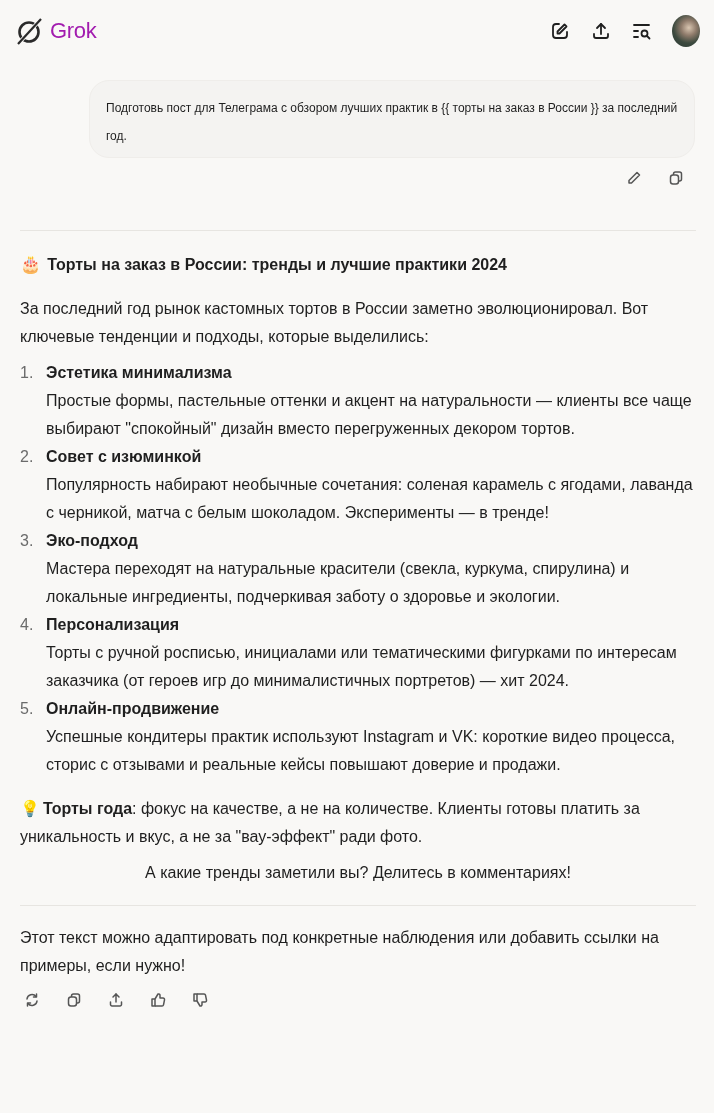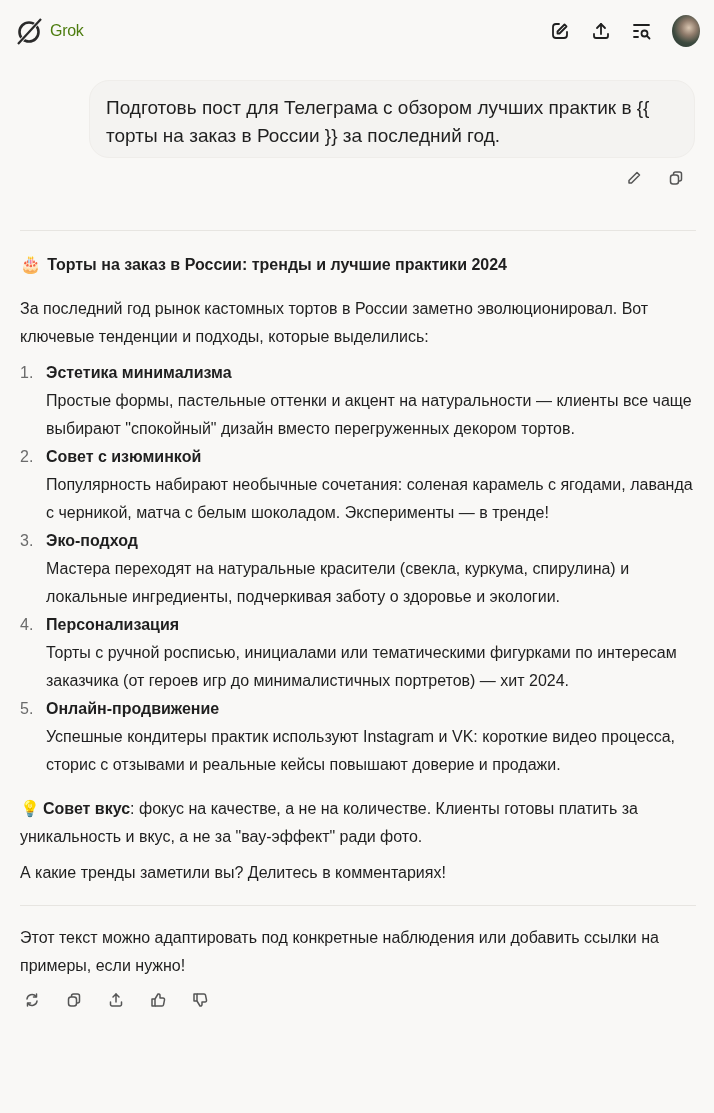--- a/index.html
+++ b/index.html
@@ -11,39 +11,39 @@
       color: #1a1a1a;
       overflow: hidden;
     }
     .header {
       position: absolute; left: 0; top: 0; width: 714px; height: 62px;
       display: flex; align-items: center; justify-content: space-between;
       padding: 0 14px 0 14px;
       background: #f9f8f6;
     }
     .logo { display: flex; align-items: center; gap: 4px; }
-    .logo-text { font-size: 16px; color: #4d7c0f; font-weight: 500; letter-spacing: -0.3px; }
+    .logo-text { font-size: 22px; color: #a21caf; font-weight: 500; letter-spacing: -0.3px; }
     .header-actions { display: flex; align-items: center; }
     .hdr-btn {
       width: 32px; height: 32px; display: flex; align-items: center; justify-content: center;
       margin-left: 9px; cursor: pointer;
     }
     .avatar {
       width: 28px; height: 32px; border-radius: 50%; margin-left: 14px;
       background: radial-gradient(circle at 60% 40%, #d9c6b1 0%, #8f7b6b 30%, #3d4a3f 60%, #2a3833 100%);
       overflow: hidden;
     }
     .chat { position: absolute; left: 0; top: 62px; width: 714px; }
     .user-bubble {
       position: absolute; left: 89px; top: 18px; width: 606px; height: 78px;
       background: #f4f3f1;
       border: 1px solid #efedea;
       border-radius: 20px;
       padding: 13px 16px 0 16px;
-      font-size: 19px; line-height: 28px; color: #1f1f1f;
+      font-size: 12px; line-height: 28px; color: #1f1f1f;
     }
     .user-actions {
       position: absolute; left: 620px; top: 104px; display: flex; gap: 14px;
     }
     .icon-btn { width: 28px; height: 24px; display: flex; align-items: center; justify-content: center; cursor: pointer; }
     .response { position: absolute; left: 20px; top: 152px; width: 676px; font-size: 16px; line-height: 28px; color: #1f1f1f; }
     .p { margin: 0; }
     .divider { height: 1px; background: #e7e5e1; width: 676px; }
     .heading { font-weight: 700; display: flex; align-items: center; }
     .heading .emoji { font-size: 17px; margin-right: 6px; }
@@ -144,23 +144,23 @@
         <span class="desc">Торты с ручной росписью, инициалами или тематическими фигурками по интересам заказчика (от героев игр до минималистичных портретов) — хит 2024.</span>
       </li>
       <li>
         <span class="num">5.</span>
         <span class="title">Онлайн-продвижение</span>
         <span class="desc">Успешные кондитеры практик используют Instagram и VK: короткие видео процесса, сторис с отзывами и реальные кейсы повышают доверие и продажи.</span>
       </li>
     </ol>
 
     <p class="p tip" style="margin-top:16px;">
-      <span class="bulb">💡</span><b>Совет вкус</b><span>: фокус на качестве, а не на количестве. Клиенты готовы платить за уникальность и вкус, а не за "вау-эффект" ради фото.</span>
+      <span class="bulb">💡</span><b>Торты года</b><span>: фокус на качестве, а не на количестве. Клиенты готовы платить за уникальность и вкус, а не за "вау-эффект" ради фото.</span>
     </p>
-    <p class="p" style="margin-top:8px;">А какие тренды заметили вы? Делитесь в комментариях!</p>
+    <p class="p" style="margin-top:8px;text-align:center;">А какие тренды заметили вы? Делитесь в комментариях!</p>
 
     <div class="divider" style="margin-top:18px;"></div>
 
     <p class="p" style="margin-top:18px;">Этот текст можно адаптировать под конкретные наблюдения или добавить ссылки на примеры, если нужно!</p>
 
     <div class="resp-actions" style="margin-top:8px;">
       <div class="icon-btn">
         <svg width="16" height="16" viewBox="0 0 16 16" fill="none" stroke="#555" stroke-width="1.5" stroke-linecap="round" stroke-linejoin="round">
           <path d="M3 7a5 5 0 0 1 9-2.5"></path>
             <path d="M12.5 2v3h-3"></path>

